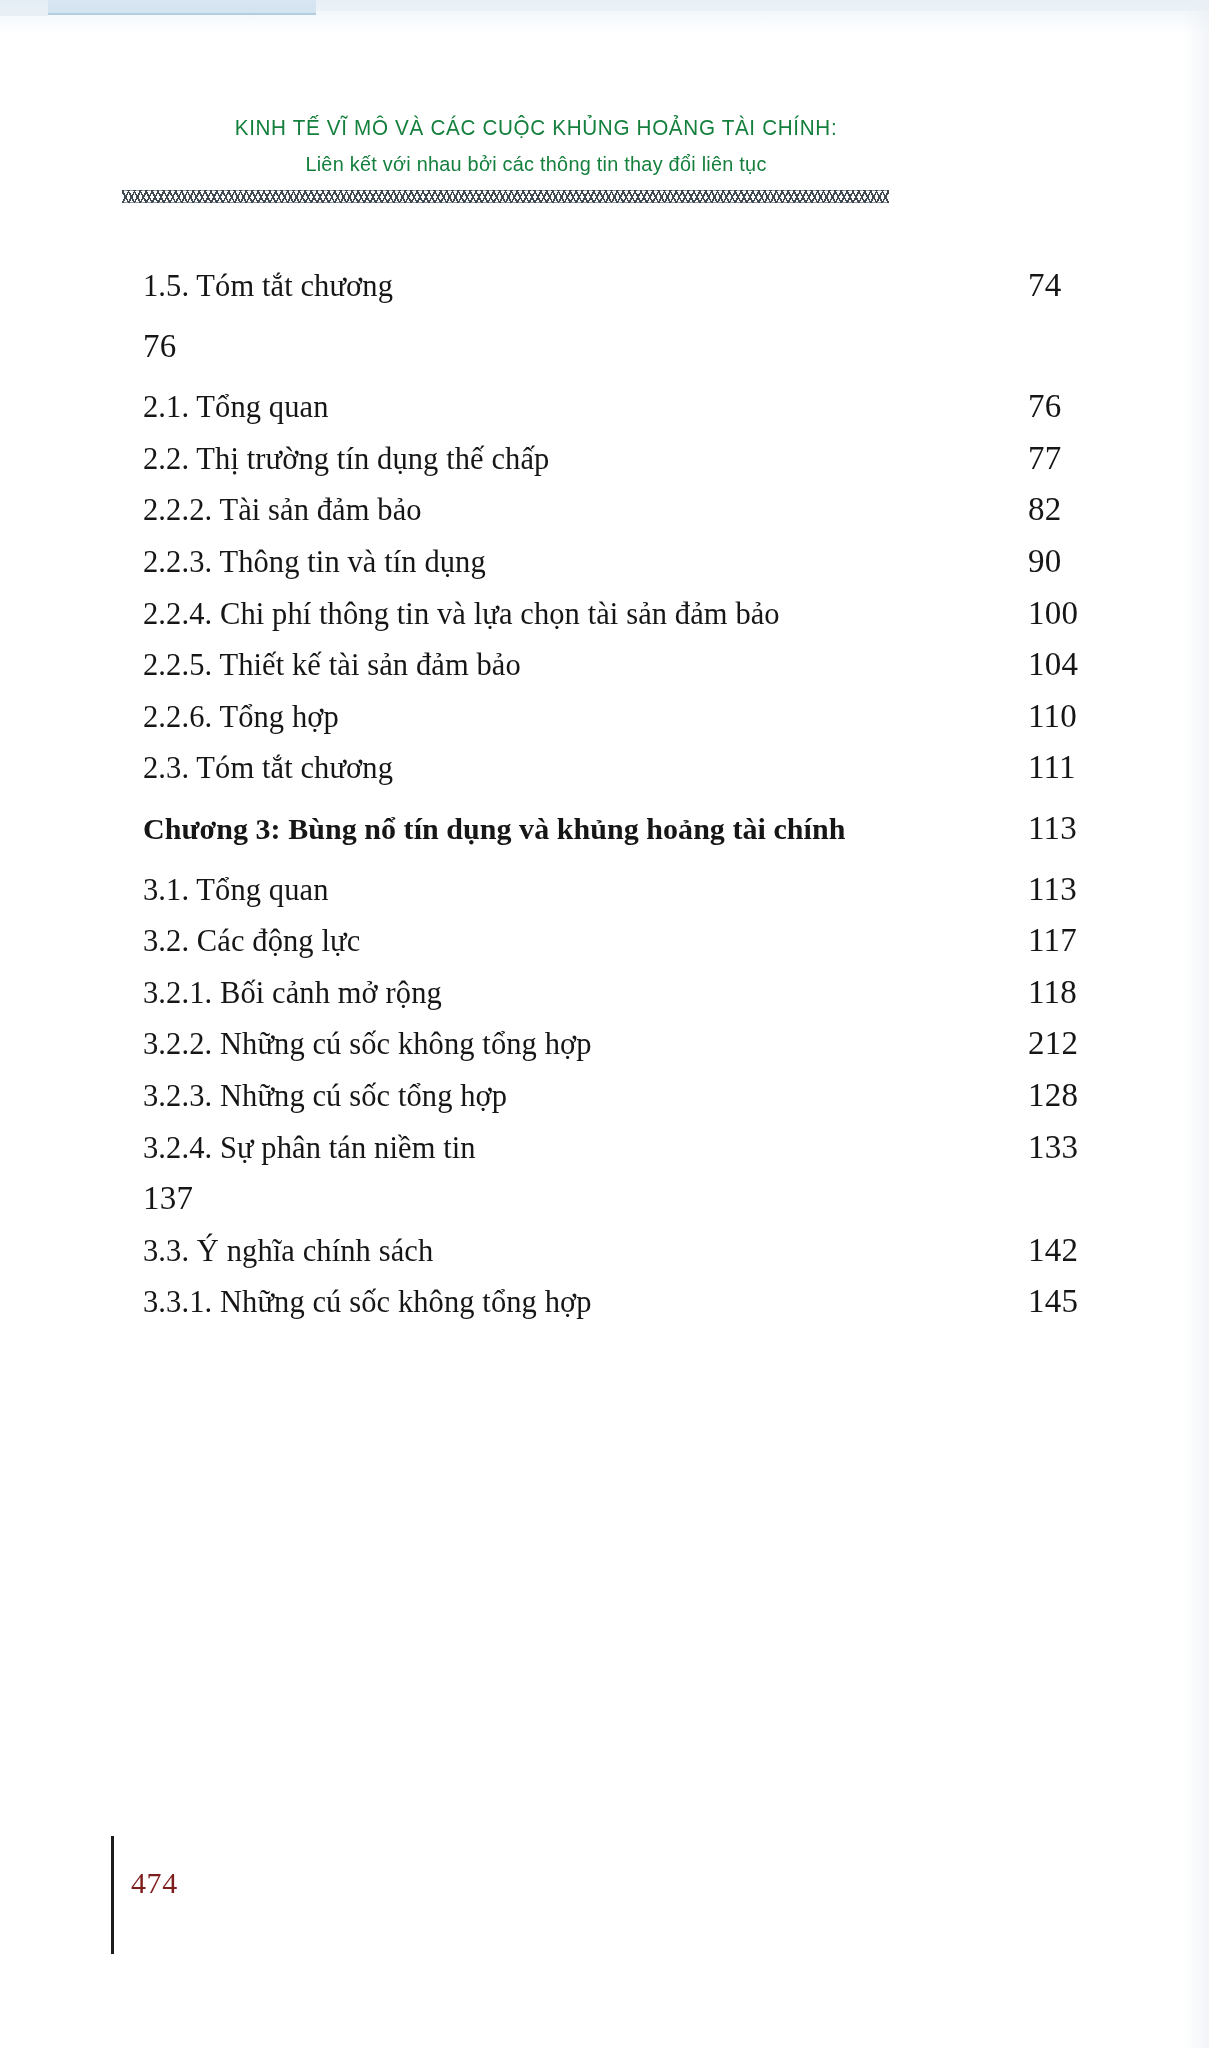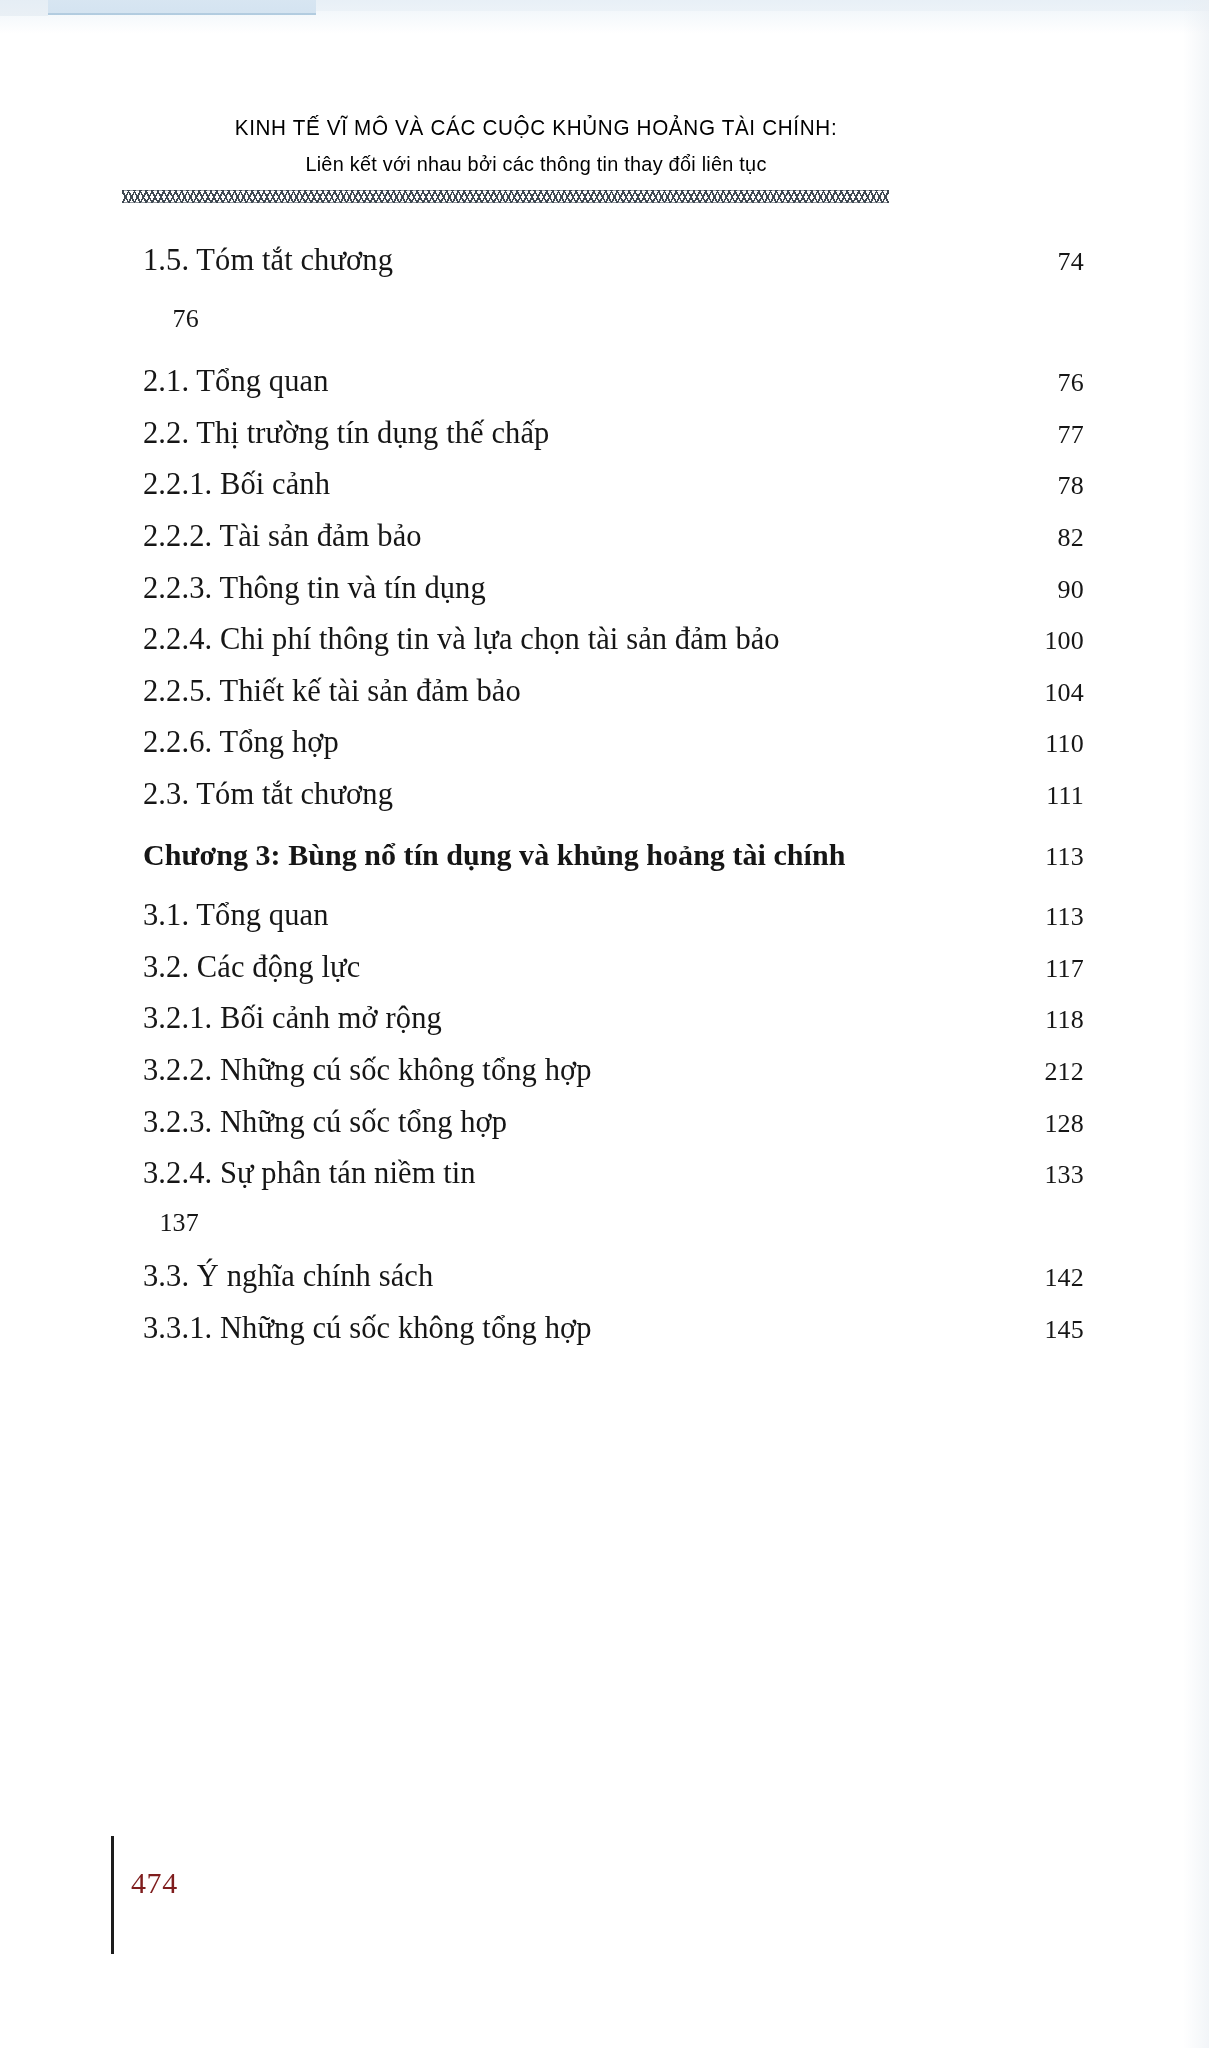--- a/index.html
+++ b/index.html
@@ -48,21 +48,21 @@
   }
 
   
   .running-header {
     position: absolute;
     left: 170px;
     top: 112px;
     width: 732px;
     text-align: center;
     font-family: "Liberation Sans", "DejaVu Sans", sans-serif;
-    color: #000000;
+    color: #15803d;
   }
   .running-header .hdr-line1 {
     display: block;
     font-size: 21.5px;
     letter-spacing: .7px;
     line-height: 1.52;
     white-space: nowrap;
     transform: scaleX(.96);
     transform-origin: center;
   }
@@ -123,26 +123,27 @@
   }
 
   .toc-title {
     font-size: 30.5px;
     line-height: 1.05;
     white-space: nowrap;
     letter-spacing: .1px;
   }
 
   .toc-page {
-    font-size: 26px;
+    font-size: 33px;
     line-height: 1.05;
     letter-spacing: .2px;
-    text-align: right;
+    text-align: left;
     flex: 0 0 auto;
     min-width: 56px;
+    margin-top: 24px;
   }
 
   
   .toc-row.level-normal .toc-title,
   .toc-row.level-normal .toc-page {
     font-weight: 400;
   }
 
   
   .toc-row.level-chapter .toc-title {
@@ -217,24 +218,20 @@
       </div>
       <div class="toc-row level-normal gap-before">
         <span class="toc-title">2.1. Tổng quan</span>
         <span class="toc-page">76</span>
       </div>
       <div class="toc-row level-normal">
         <span class="toc-title">2.2. Thị trường tín dụng thế chấp</span>
         <span class="toc-page">77</span>
       </div>
       <div class="toc-row level-normal">
-        <span class="toc-title">2.2.1. Bối cảnh</span>
-        <span class="toc-page">78</span>
-      </div>
-      <div class="toc-row level-normal">
         <span class="toc-title">2.2.2. Tài sản đảm bảo</span>
         <span class="toc-page">82</span>
       </div>
       <div class="toc-row level-normal">
         <span class="toc-title">2.2.3. Thông tin và tín dụng</span>
         <span class="toc-page">90</span>
       </div>
       <div class="toc-row level-normal">
         <span class="toc-title">2.2.4. Chi phí thông tin và lựa chọn tài sản đảm bảo</span>
         <span class="toc-page">100</span>

